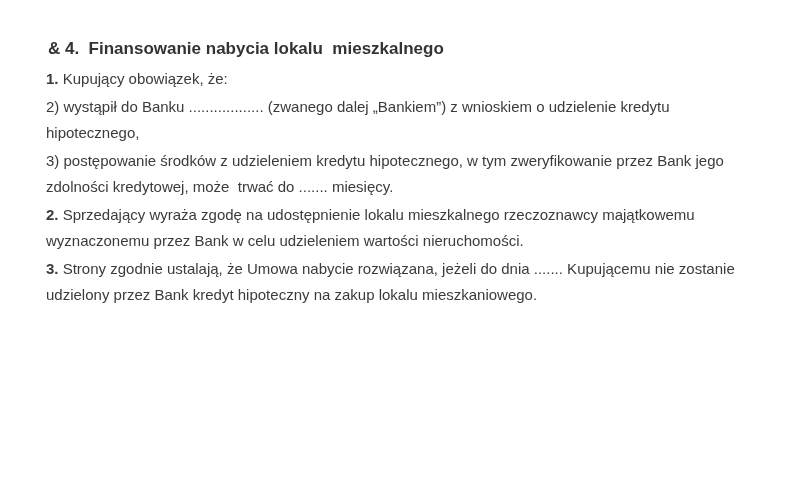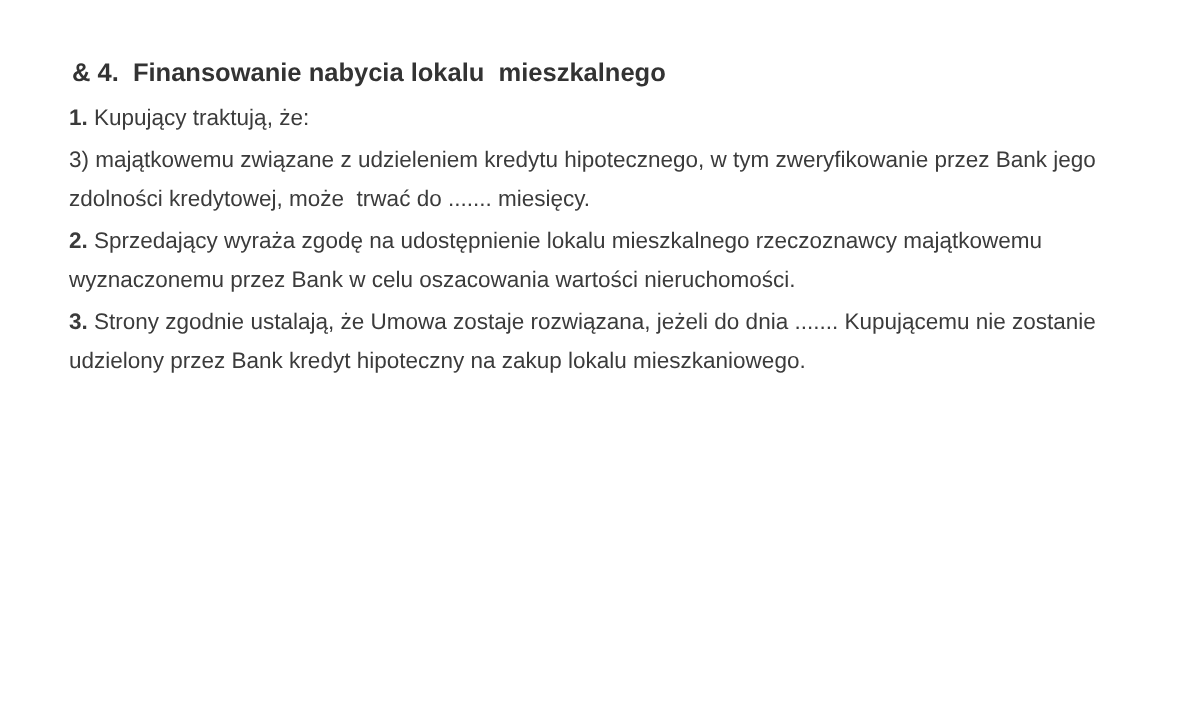--- a/index.html
+++ b/index.html
@@ -35,25 +35,26 @@
   .pmarker.bold { font-weight: bold; }
   .ptext { white-space: pre-wrap; }
 </style>
 </head>
 <body>
 
 <div class="doc">
 
   <h1 class="doc-heading">&amp; 4.  Finansowanie nabycia lokalu  mieszkalnego</h1>
 
-  <p class="para"><span class="pmarker bold">1.</span> <span class="ptext">Kupujący traktują, że:</span></p>
+  <p class="para"><span class="pmarker bold">1.</span> <span class="ptext">Kupujący obowiązek, że:</span></p>
 
 
+  <p class="para"><span class="pmarker">2)</span> <span class="ptext">wystąpił do Banku .................. (zwanego dalej „Bankiem”) z wnioskiem o udzielenie kredytu hipotecznego,</span></p>
 
-  <p class="para"><span class="pmarker">3)</span> <span class="ptext">majątkowemu związane z udzieleniem kredytu hipotecznego, w tym zweryfikowanie przez Bank jego zdolności kredytowej, może  trwać do ....... miesięcy.</span></p>
+  <p class="para"><span class="pmarker">3)</span> <span class="ptext">postępowanie środków z udzieleniem kredytu hipotecznego, w tym zweryfikowanie przez Bank jego zdolności kredytowej, może  trwać do ....... miesięcy.</span></p>
 
-  <p class="para"><span class="pmarker bold">2.</span> <span class="ptext">Sprzedający wyraża zgodę na udostępnienie lokalu mieszkalnego rzeczoznawcy majątkowemu wyznaczonemu przez Bank w celu oszacowania wartości nieruchomości.</span></p>
+  <p class="para"><span class="pmarker bold">2.</span> <span class="ptext">Sprzedający wyraża zgodę na udostępnienie lokalu mieszkalnego rzeczoznawcy majątkowemu wyznaczonemu przez Bank w celu udzieleniem wartości nieruchomości.</span></p>
 
-  <p class="para"><span class="pmarker bold">3.</span> <span class="ptext">Strony zgodnie ustalają, że Umowa zostaje rozwiązana, jeżeli do dnia ....... Kupującemu nie zostanie udzielony przez Bank kredyt hipoteczny na zakup lokalu mieszkaniowego.</span></p>
+  <p class="para"><span class="pmarker bold">3.</span> <span class="ptext">Strony zgodnie ustalają, że Umowa nabycie rozwiązana, jeżeli do dnia ....... Kupującemu nie zostanie udzielony przez Bank kredyt hipoteczny na zakup lokalu mieszkaniowego.</span></p>
 
 
 
 </div>
 
 </body></html>

